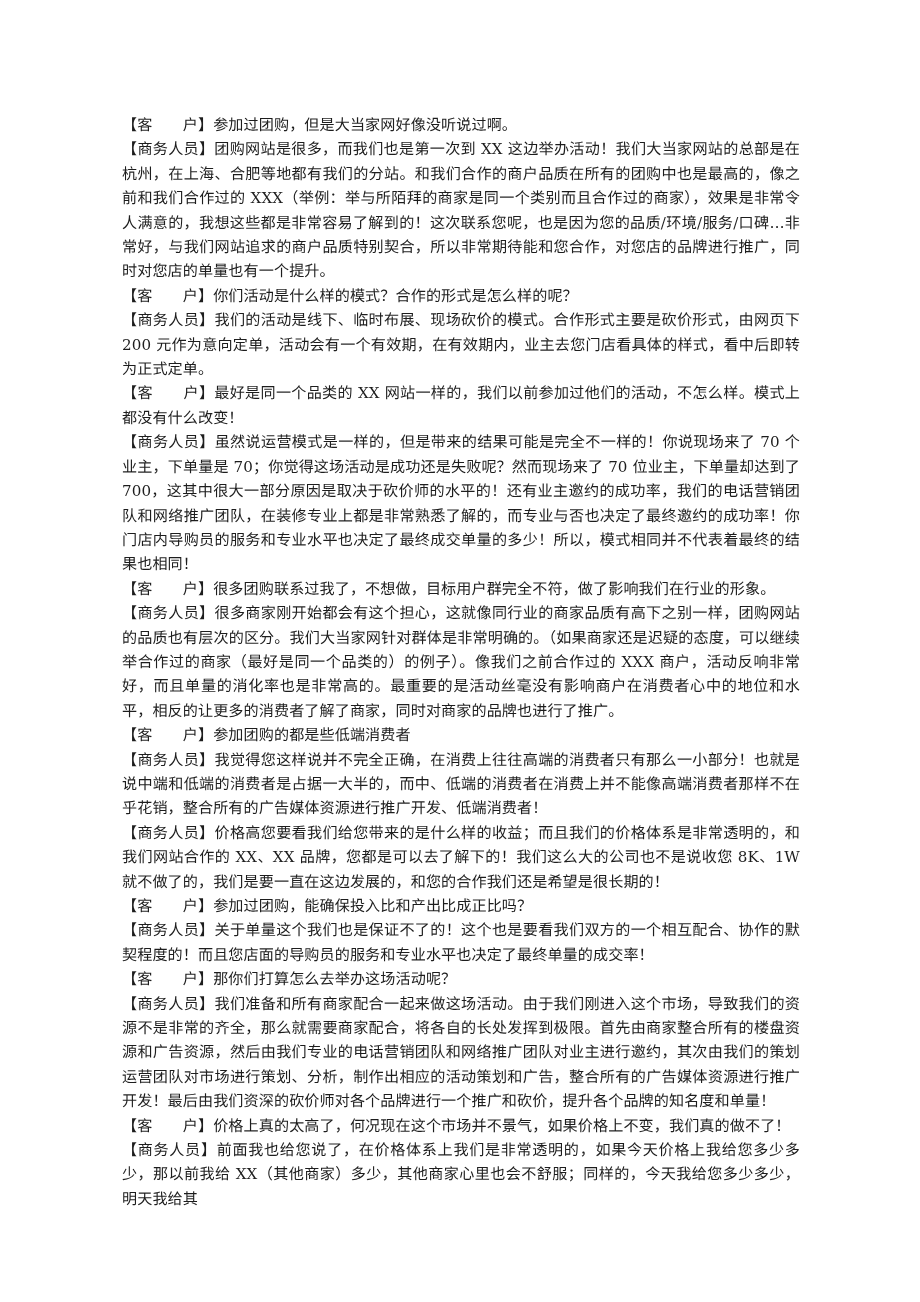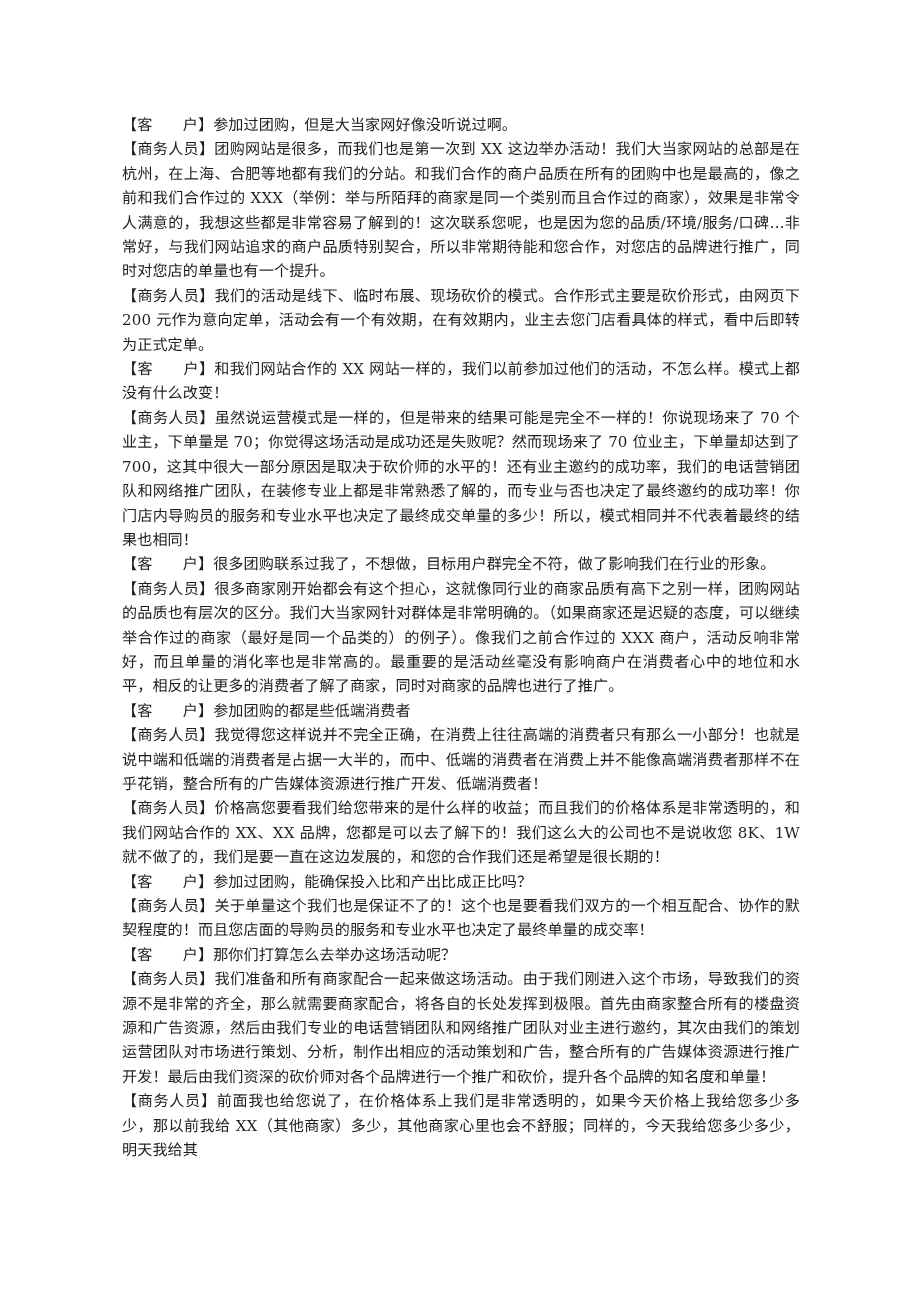--- a/index.html
+++ b/index.html
@@ -47,24 +47,25 @@
 </head>
 <body>
 
 <div id="page">
   <div id="doc-body">
 
     <p class="para speaker-customer">【客　　户】参加过团购，但是大当家网好像没听说过啊。</p>
 
     <p class="para speaker-agent">【商务人员】团购网站是很多，而我们也是第一次到 XX 这边举办活动！我们大当家网站的总部是在杭州，在上海、合肥等地都有我们的分站。和我们合作的商户品质在所有的团购中也是最高的，像之前和我们合作过的 XXX（举例：举与所陌拜的商家是同一个类别而且合作过的商家），效果是非常令人满意的，我想这些都是非常容易了解到的！这次联系您呢，也是因为您的品质/环境/服务/口碑…非常好，与我们网站追求的商户品质特别契合，所以非常期待能和您合作，对您店的品牌进行推广，同时对您店的单量也有一个提升。</p>
 
+    <p class="para speaker-customer">【客　　户】你们活动是什么样的模式？合作的形式是怎么样的呢？</p>
 
     <p class="para speaker-agent">【商务人员】我们的活动是线下、临时布展、现场砍价的模式。合作形式主要是砍价形式，由网页下 200 元作为意向定单，活动会有一个有效期，在有效期内，业主去您门店看具体的样式，看中后即转为正式定单。</p>
 
-    <p class="para speaker-customer">【客　　户】和我们网站合作的 XX 网站一样的，我们以前参加过他们的活动，不怎么样。模式上都没有什么改变！</p>
+    <p class="para speaker-customer">【客　　户】最好是同一个品类的 XX 网站一样的，我们以前参加过他们的活动，不怎么样。模式上都没有什么改变！</p>
 
     <p class="para speaker-agent">【商务人员】虽然说运营模式是一样的，但是带来的结果可能是完全不一样的！你说现场来了 70 个业主，下单量是 70；你觉得这场活动是成功还是失败呢？然而现场来了 70 位业主，下单量却达到了 700，这其中很大一部分原因是取决于砍价师的水平的！还有业主邀约的成功率，我们的电话营销团队和网络推广团队，在装修专业上都是非常熟悉了解的，而专业与否也决定了最终邀约的成功率！你门店内导购员的服务和专业水平也决定了最终成交单量的多少！所以，模式相同并不代表着最终的结果也相同！</p>
 
     <p class="para speaker-customer">【客　　户】很多团购联系过我了，不想做，目标用户群完全不符，做了影响我们在行业的形象。</p>
 
     <p class="para speaker-agent">【商务人员】很多商家刚开始都会有这个担心，这就像同行业的商家品质有高下之别一样，团购网站的品质也有层次的区分。我们大当家网针对群体是非常明确的。（如果商家还是迟疑的态度，可以继续举合作过的商家（最好是同一个品类的）的例子）。像我们之前合作过的 XXX 商户，活动反响非常好，而且单量的消化率也是非常高的。最重要的是活动丝毫没有影响商户在消费者心中的地位和水平，相反的让更多的消费者了解了商家，同时对商家的品牌也进行了推广。</p>
 
     <p class="para speaker-customer">【客　　户】参加团购的都是些低端消费者</p>
 
     <p class="para speaker-agent">【商务人员】我觉得您这样说并不完全正确，在消费上往往高端的消费者只有那么一小部分！也就是说中端和低端的消费者是占据一大半的，而中、低端的消费者在消费上并不能像高端消费者那样不在乎花销，整合所有的广告媒体资源进行推广开发、低端消费者！</p>
@@ -73,17 +74,18 @@
     <p class="para speaker-agent">【商务人员】价格高您要看我们给您带来的是什么样的收益；而且我们的价格体系是非常透明的，和我们网站合作的 XX、XX 品牌，您都是可以去了解下的！我们这么大的公司也不是说收您 8K、1W 就不做了的，我们是要一直在这边发展的，和您的合作我们还是希望是很长期的！</p>
 
     <p class="para speaker-customer">【客　　户】参加过团购，能确保投入比和产出比成正比吗？</p>
 
     <p class="para speaker-agent">【商务人员】关于单量这个我们也是保证不了的！这个也是要看我们双方的一个相互配合、协作的默契程度的！而且您店面的导购员的服务和专业水平也决定了最终单量的成交率！</p>
 
     <p class="para speaker-customer">【客　　户】那你们打算怎么去举办这场活动呢？</p>
 
     <p class="para speaker-agent">【商务人员】我们准备和所有商家配合一起来做这场活动。由于我们刚进入这个市场，导致我们的资源不是非常的齐全，那么就需要商家配合，将各自的长处发挥到极限。首先由商家整合所有的楼盘资源和广告资源，然后由我们专业的电话营销团队和网络推广团队对业主进行邀约，其次由我们的策划运营团队对市场进行策划、分析，制作出相应的活动策划和广告，整合所有的广告媒体资源进行推广开发！最后由我们资深的砍价师对各个品牌进行一个推广和砍价，提升各个品牌的知名度和单量！</p>
 
+    <p class="para speaker-customer">【客　　户】价格上真的太高了，何况现在这个市场并不景气，如果价格上不变，我们真的做不了！</p>
 
     <p class="para speaker-agent">【商务人员】前面我也给您说了，在价格体系上我们是非常透明的，如果今天价格上我给您多少多少，那以前我给 XX（其他商家）多少，其他商家心里也会不舒服；同样的，今天我给您多少多少，明天我给其</p>
 
   </div>
 </div>
 
 </body></html>

